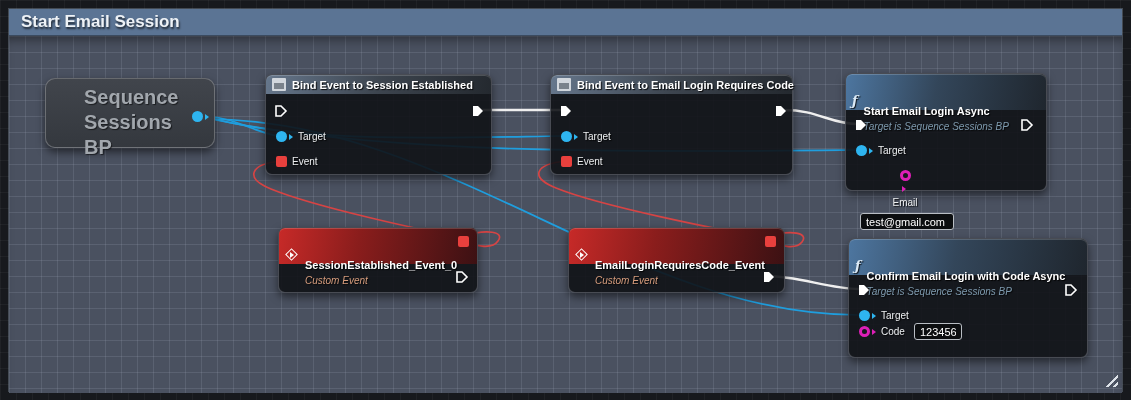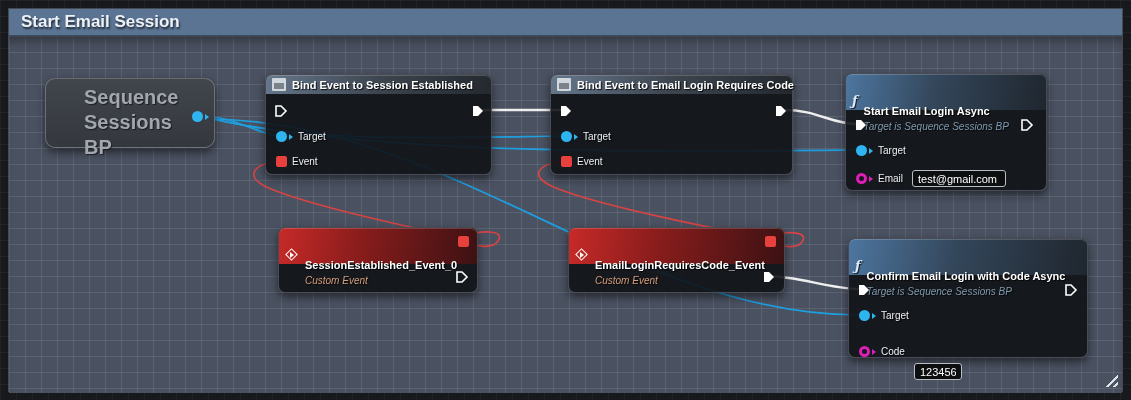--- a/index.html
+++ b/index.html
@@ -82,21 +82,21 @@
   .pin-square{width:11px;height:11px;border-radius:2px;background:#e8403d;flex:0 0 auto;}
   .pin-tail{width:0;height:0;border-left:4px solid currentColor;
     border-top:3px solid transparent;border-bottom:3px solid transparent;
     margin-left:-3px;flex:0 0 auto;}
   .tail-cyan{color:#2eb5f0;} .tail-magenta{color:#dd1fb7;}
   .pin-delegate{position:absolute;}
   
   .pin-input{height:17px;background:#0c0e10;border:1px solid #b9bec4;border-radius:3px;
     color:#fff;font-size:11px;font-family:"Liberation Sans",sans-serif;
     padding:0 5px;margin-left:4px;}
-  .w-email{width:94px;} .w-code{width:48px;margin-top:40px;}
+  .w-email{width:94px;} .w-code{width:48px;}
   
   .seq-node{position:absolute;z-index:3;border-radius:10px;
     background:linear-gradient(#41454c,#34383e);
     border:1px solid rgba(255,255,255,0.25);
     box-shadow:0 4px 9px rgba(0,0,0,0.55);
     padding:6px 0 0 38px;}
   .seq-line{font-size:20px;font-weight:bold;color:#a2a7ad;line-height:25px;
     text-shadow:1px 1px 1px rgba(0,0,0,0.55);}
 </style>
 </head>
@@ -193,21 +193,21 @@
       <path d="M2 2h5l5 5-5 5H2z" fill="#fff"></path>
       </svg>
     <svg class="pin-exec" style="right:12px;top:44px;" viewBox="0 0 14 14">
       <path d="M2 2h5l5 5-5 5H2z" fill="none" stroke="#fff" stroke-width="1.6"></path>
       </svg>
     <div class="pin-row" style="left:10px;top:71px;">
       <span class="pin-circle"></span>
       <span class="pin-tail tail-cyan"></span>
       <span class="pin-label">Target</span>
     </div>
-    <div class="pin-row" style="left:10px;top:96px;">
+    <div class="pin-row" style="left:10px;top:96px;flex-direction:column;">
       <span class="pin-ring"></span>
       <span class="pin-tail tail-magenta"></span>
       <span class="pin-label">Email</span>
       <input class="pin-input w-email" type="text" value="test@gmail.com" style="">
     </div>
   </div>
 
   <div class="node" style="left:278px;top:227px;width:200px;height:66px;">
     <div class="hdr hdr-ce">
       <span class="ce-icon">

